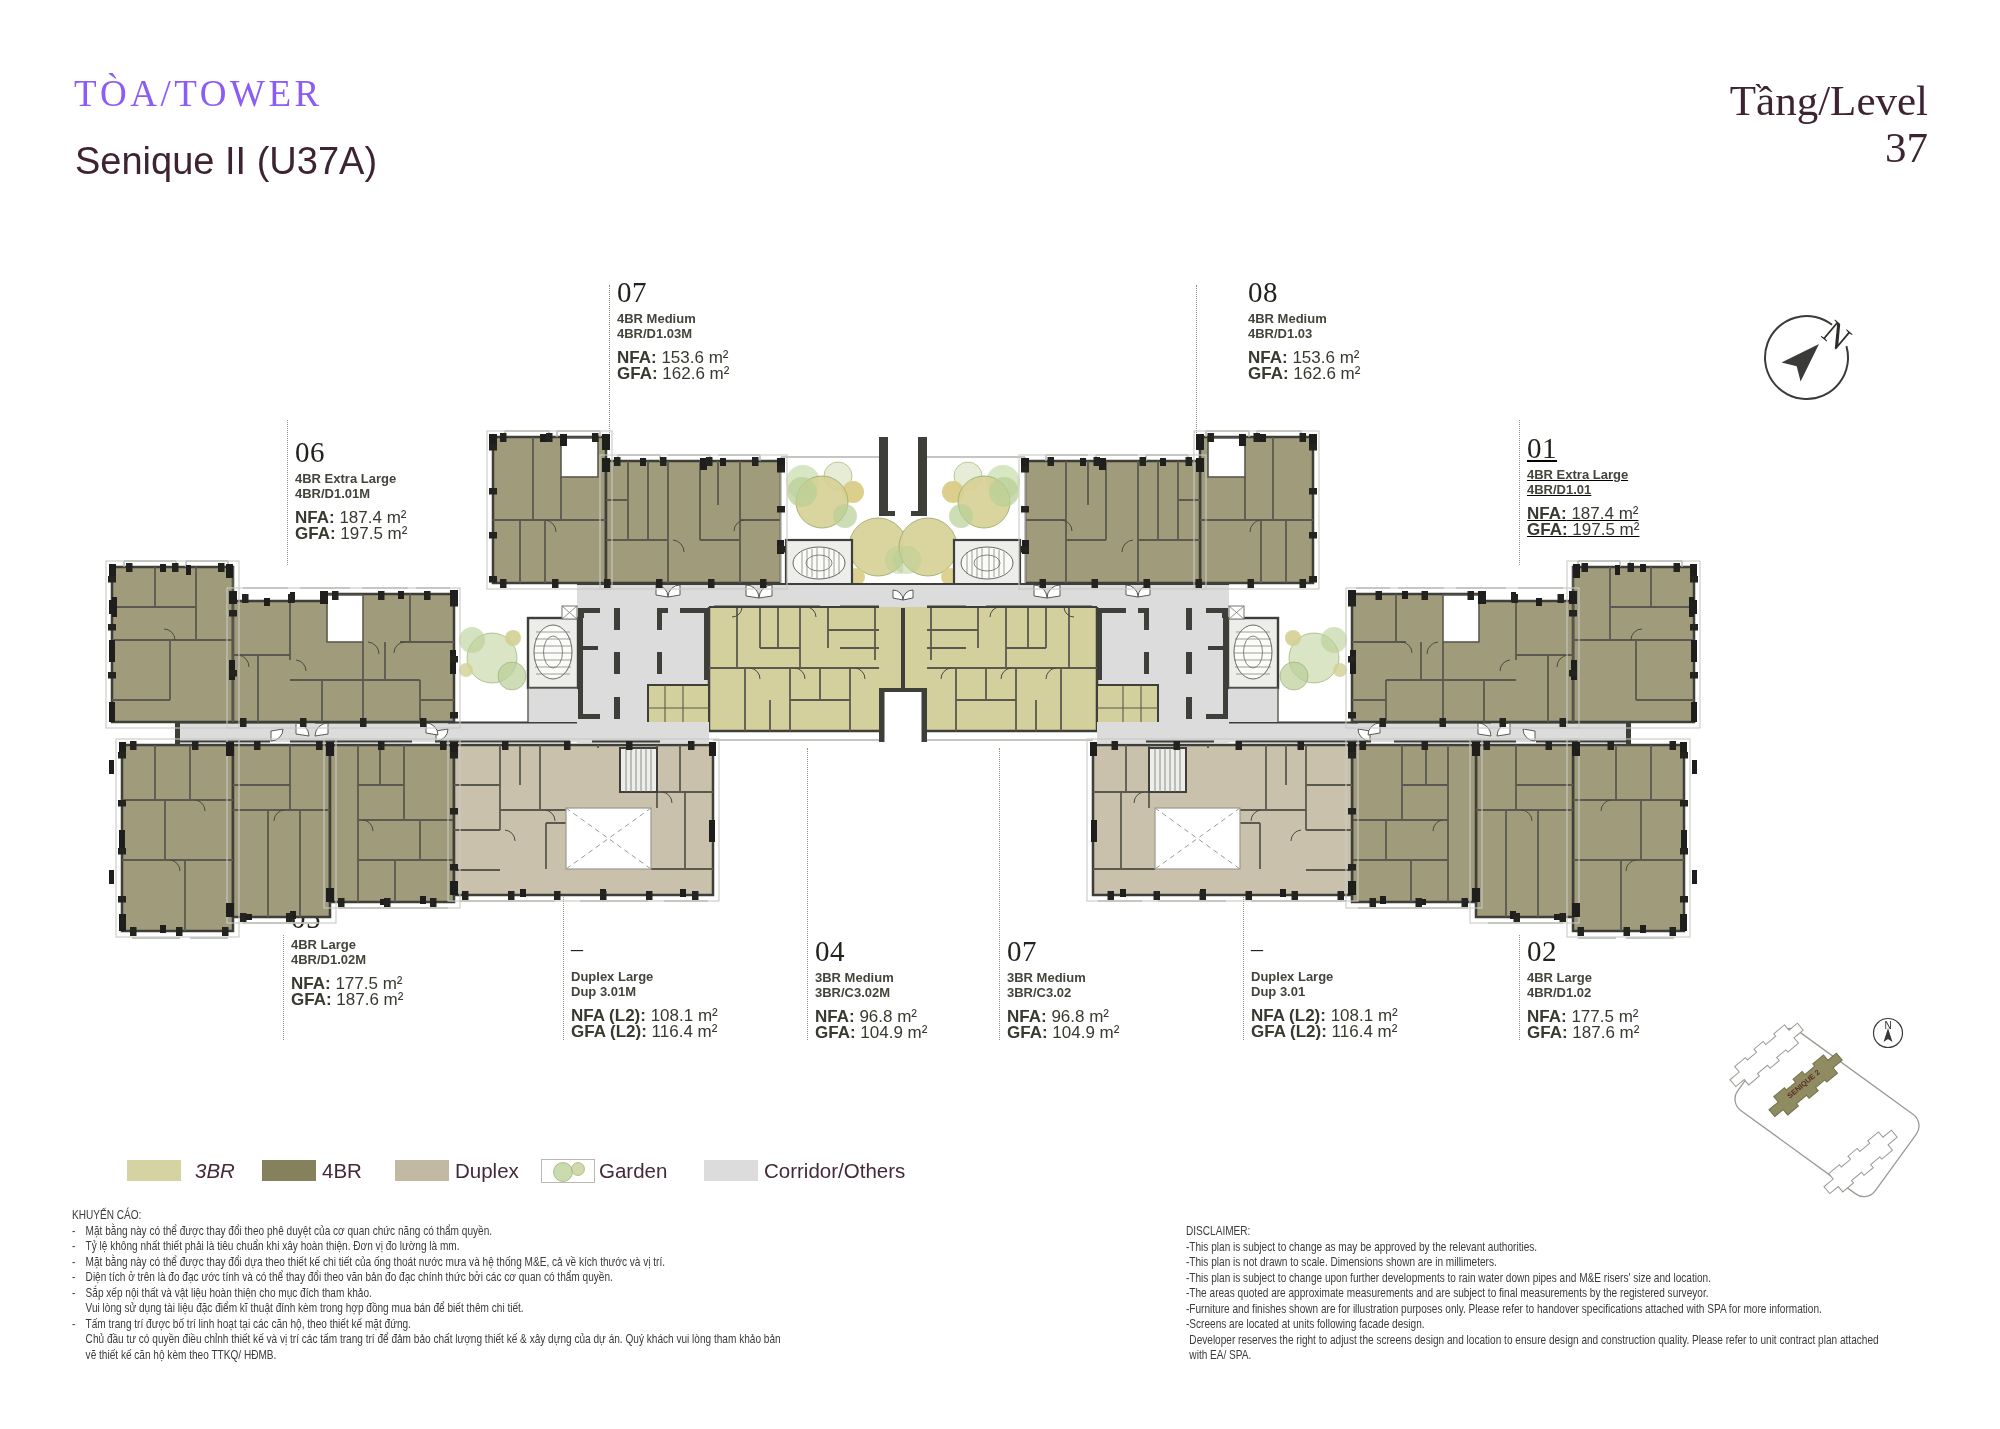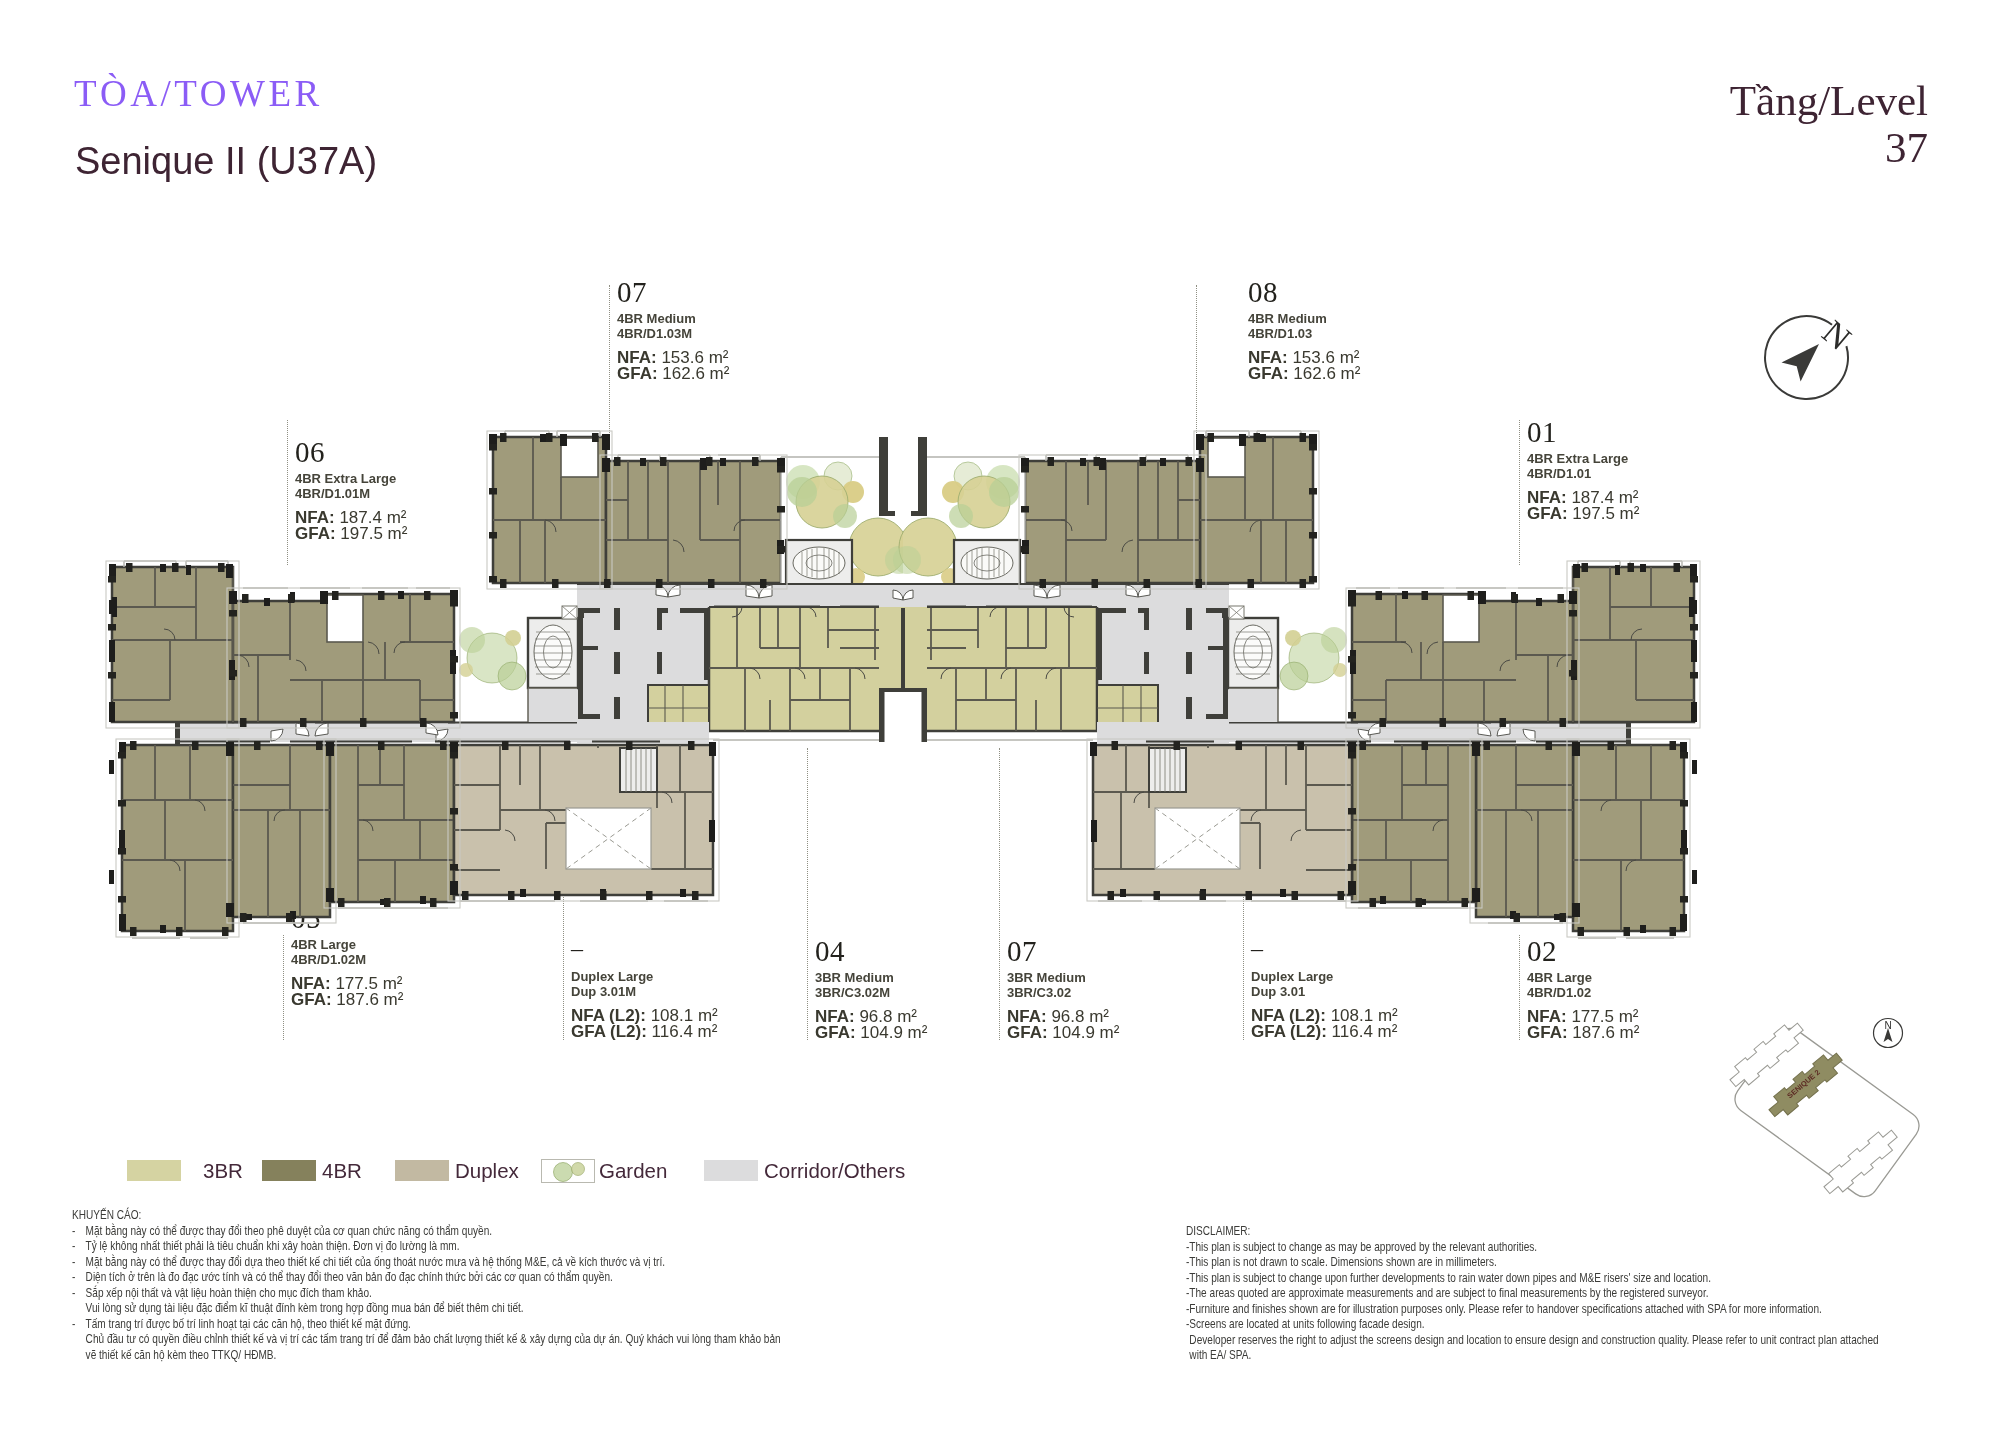--- a/index.html
+++ b/index.html
@@ -40,21 +40,21 @@
 </div>
 
 <div class="abs dot" style="left:287px;top:420px;height:145px;"></div>
 <div class="abs" style="left:295px;top:416px;margin-top:20px;">
   <div class="num">06</div>
   <div class="ut" style="margin-top:2px;">4BR Extra Large<br>4BR/D1.01M</div>
   <div class="ar" style="margin-top:9px;"><b>NFA:</b> 187.4 m²<br><b>GFA:</b> 197.5 m²</div>
 </div>
 
 <div class="abs dot" style="left:1519px;top:420px;height:145px;"></div>
-<div class="abs" style="left:1527px;top:416px;">
+<div class="abs" style="left:1527px;top:432px;text-decoration:underline;">
   <div class="num">01</div>
   <div class="ut" style="margin-top:2px;">4BR Extra Large<br>4BR/D1.01</div>
   <div class="ar" style="margin-top:9px;"><b>NFA:</b> 187.4 m²<br><b>GFA:</b> 197.5 m²</div>
 </div>
 
 <div class="abs dot" style="left:283px;top:935px;height:105px;"></div>
 <div class="abs" style="left:291px;top:890px;margin-top:12px;">
   <div class="num">05</div>
   <div class="ut" style="margin-top:2px;">4BR Large<br>4BR/D1.02M</div>
   <div class="ar" style="margin-top:9px;"><b>NFA:</b> 177.5 m²<br><b>GFA:</b> 187.6 m²</div>
@@ -89,21 +89,21 @@
 </div>
 
 <div class="abs dot" style="left:1519px;top:935px;height:105px;"></div>
 <div class="abs" style="left:1527px;top:935px;">
   <div class="num">02</div>
   <div class="ut" style="margin-top:2px;">4BR Large<br>4BR/D1.02</div>
   <div class="ar" style="margin-top:9px;"><b>NFA:</b> 177.5 m²<br><b>GFA:</b> 187.6 m²</div>
 </div>
 
 <div class="abs" style="left:127px;top:1160px;width:54px;height:21px;background:#d5d3a2;"></div>
-<div class="abs leg" style="left:203px;top:1159px;">3BR</div>
+<div class="abs leg" style="left:195px;top:1159px;font-style:italic;">3BR</div>
 
 <div class="abs" style="left:262px;top:1160px;width:54px;height:21px;background:#85815c;"></div>
 <div class="abs leg" style="left:322px;top:1159px;">4BR</div>
 
 <div class="abs" style="left:395px;top:1160px;width:54px;height:21px;background:#c2b9a2;"></div>
 <div class="abs leg" style="left:455px;top:1159px;">Duplex</div>
 
 <div class="abs" style="left:541px;top:1159px;width:52px;height:22px;background:#fff;border:1px solid #b9b9b0;"></div>
 <svg class="abs" style="left:541px;top:1159px;" width="54" height="24">
   <circle cx="22" cy="13" r="9.5" fill="#b9cf95" opacity="0.75"></circle>

